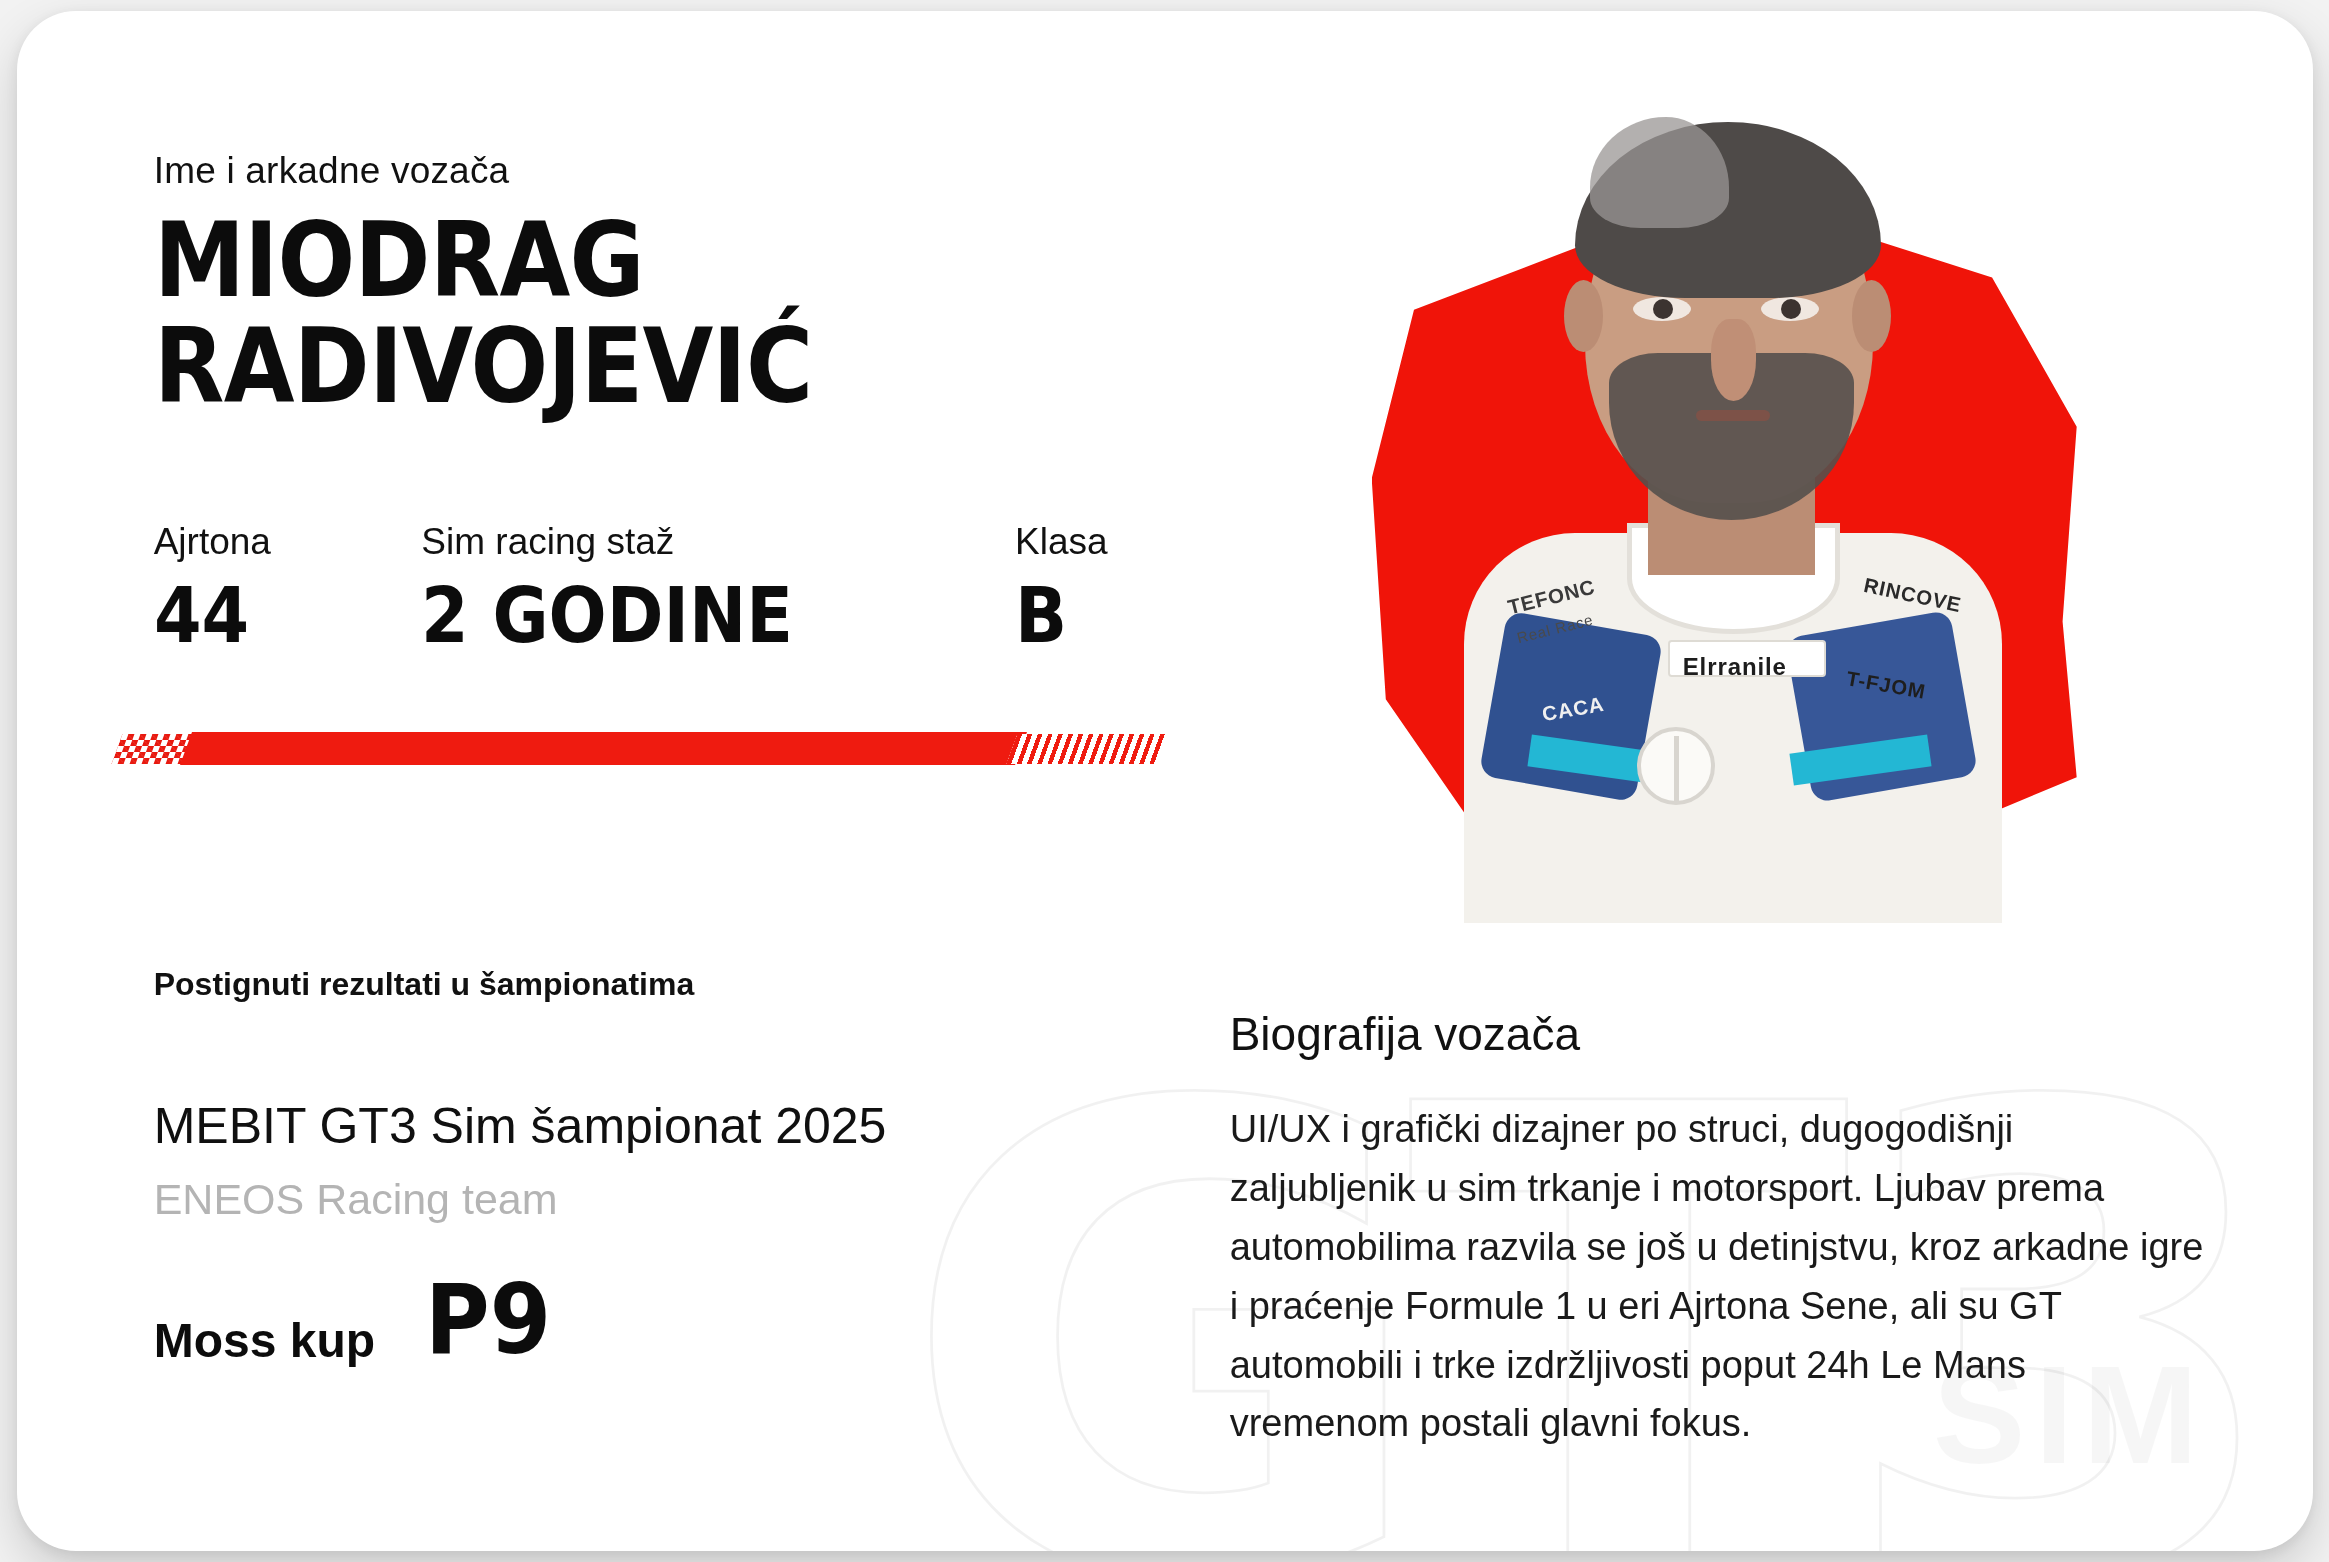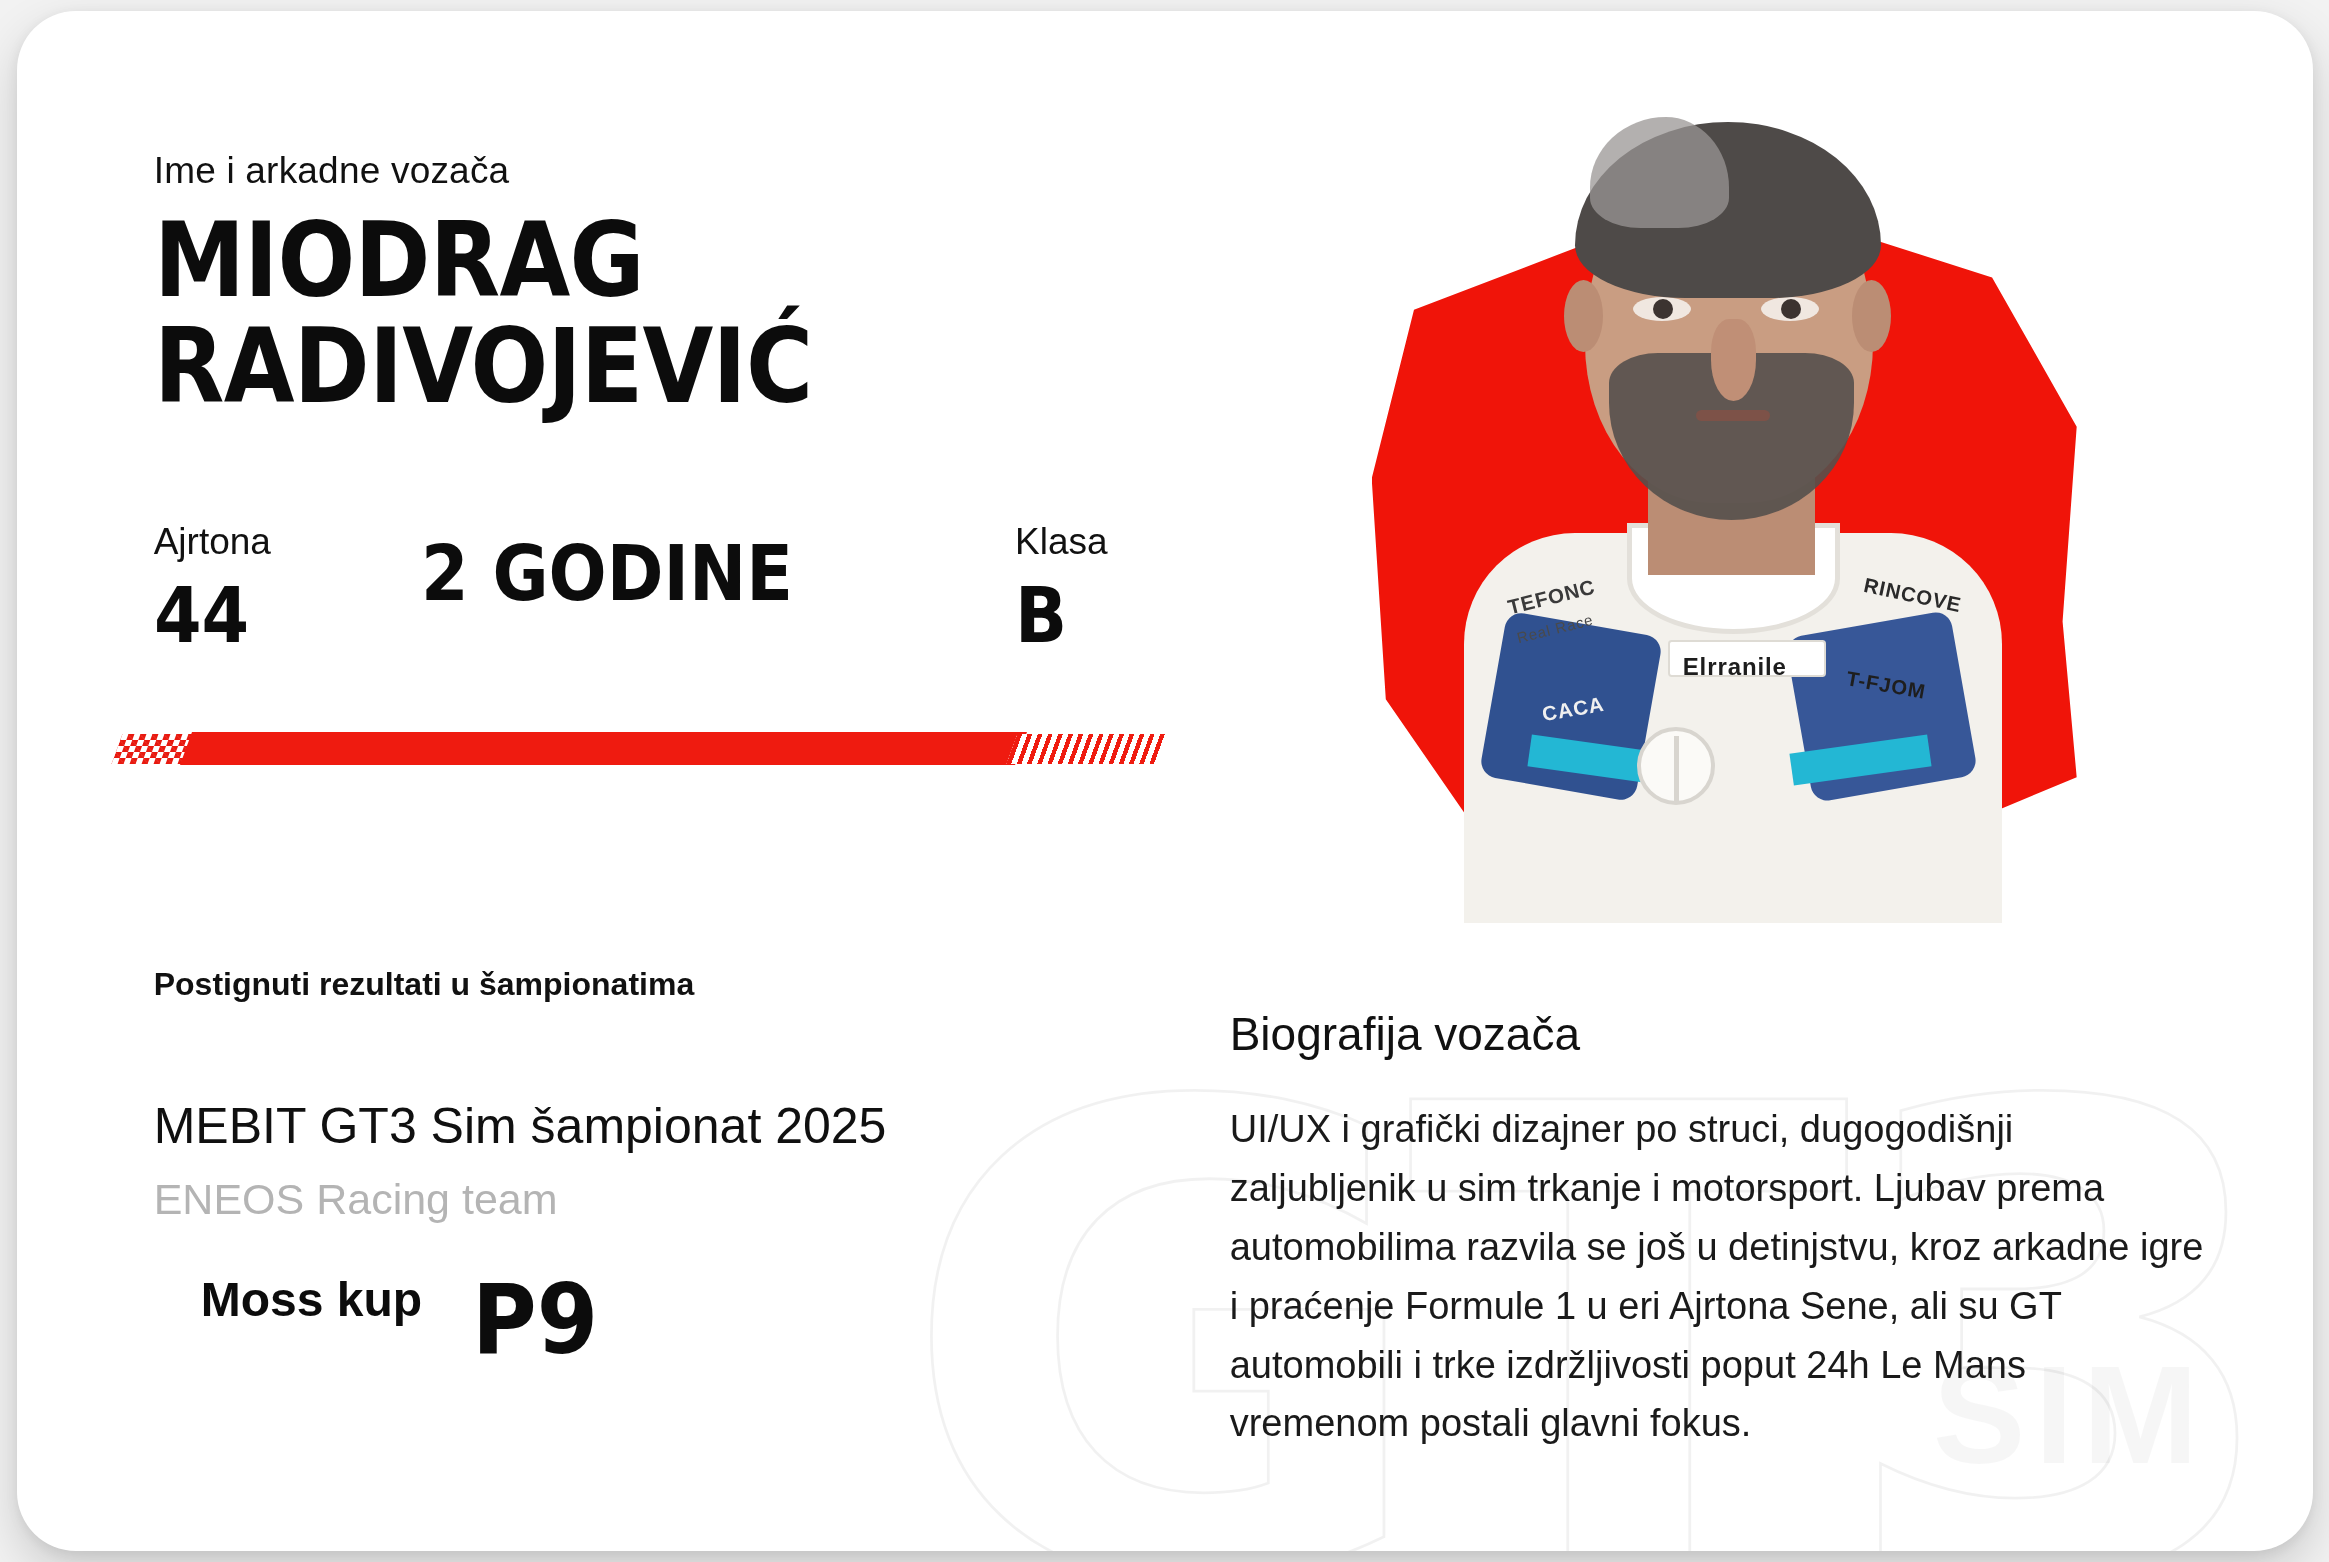--- a/index.html
+++ b/index.html
@@ -162,22 +162,21 @@
   }
   .team-name {
     margin-top: 20.4px;
     font-size: 43px;
     font-weight: 400;
     color: #b4b4b4;
   }
   .cup-row {
     margin-top: 48px;
     display: flex;
-    align-items: flex-start;
-    margin-left: 47px;
+    align-items: flex-end;
   }
   .cup-label {
     font-size: 48px;
     font-weight: 700;
     color: #0c0c0c;
   }
   .cup-pos {
     margin-left: 50px;
     font-size: 96px;
     font-weight: 800;
@@ -338,20 +337,21 @@
     <div class="left-col">
       <div class="label-sm">Ime i arkadne vozača</div>
       <div class="driver-name">MIODRAG RADIVOJEVIĆ</div>
 
       <div class="stats">
         <div class="stat stat-godine">
           <div class="stat-label">Ajrtona</div>
           <div class="stat-value">44</div>
         </div>
         <div class="stat stat-staz">
+          <div class="stat-label">Sim racing staž</div>
           <div class="stat-value">2 GODINE</div>
         </div>
         <div class="stat stat-klasa">
           <div class="stat-label">Klasa</div>
           <div class="stat-value">B</div>
         </div>
       </div>
     </div>
 
     <div class="speedbar">

